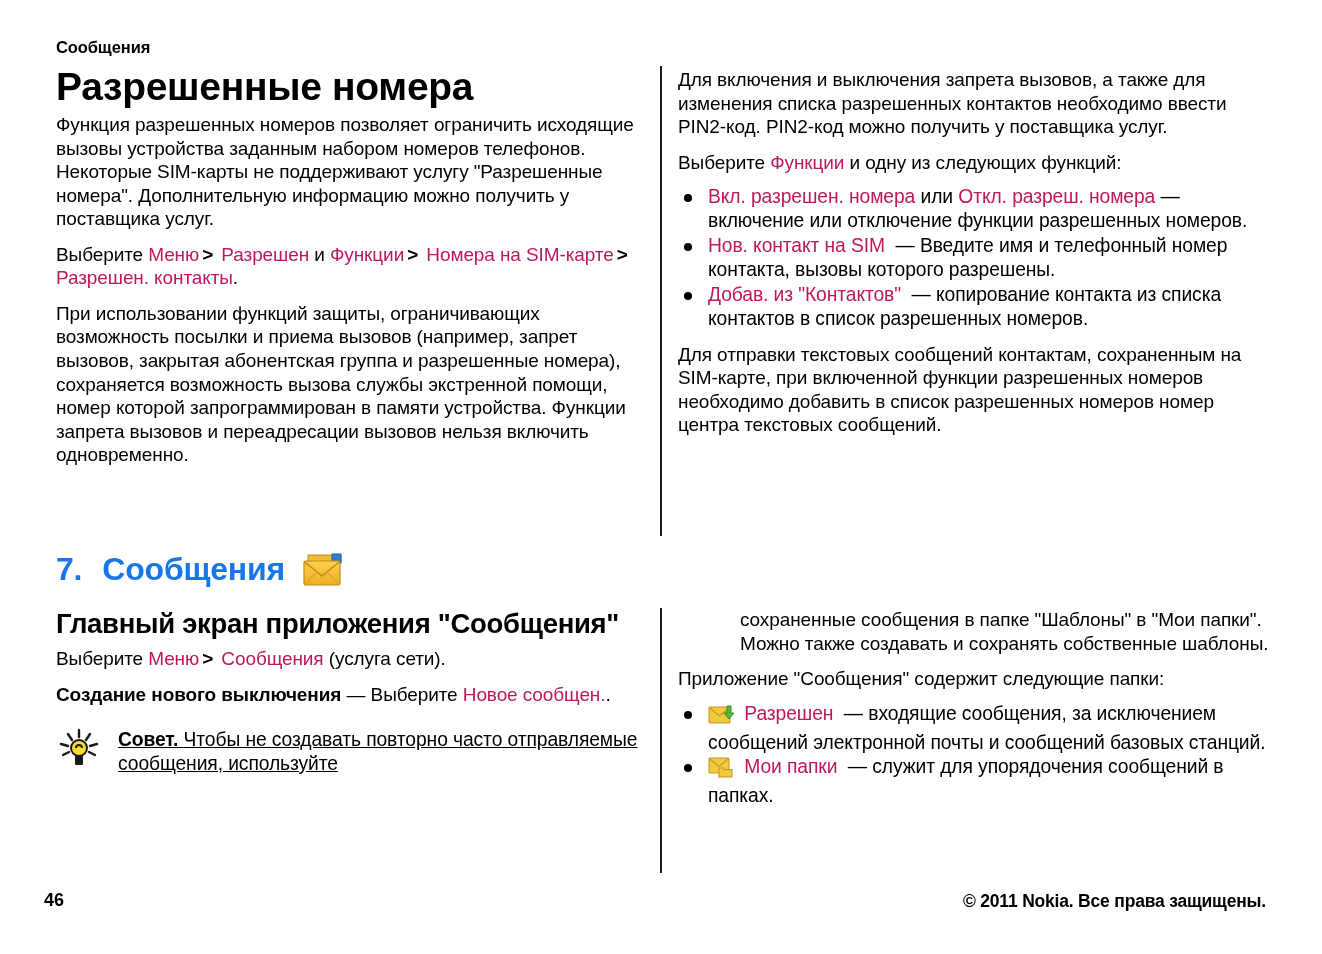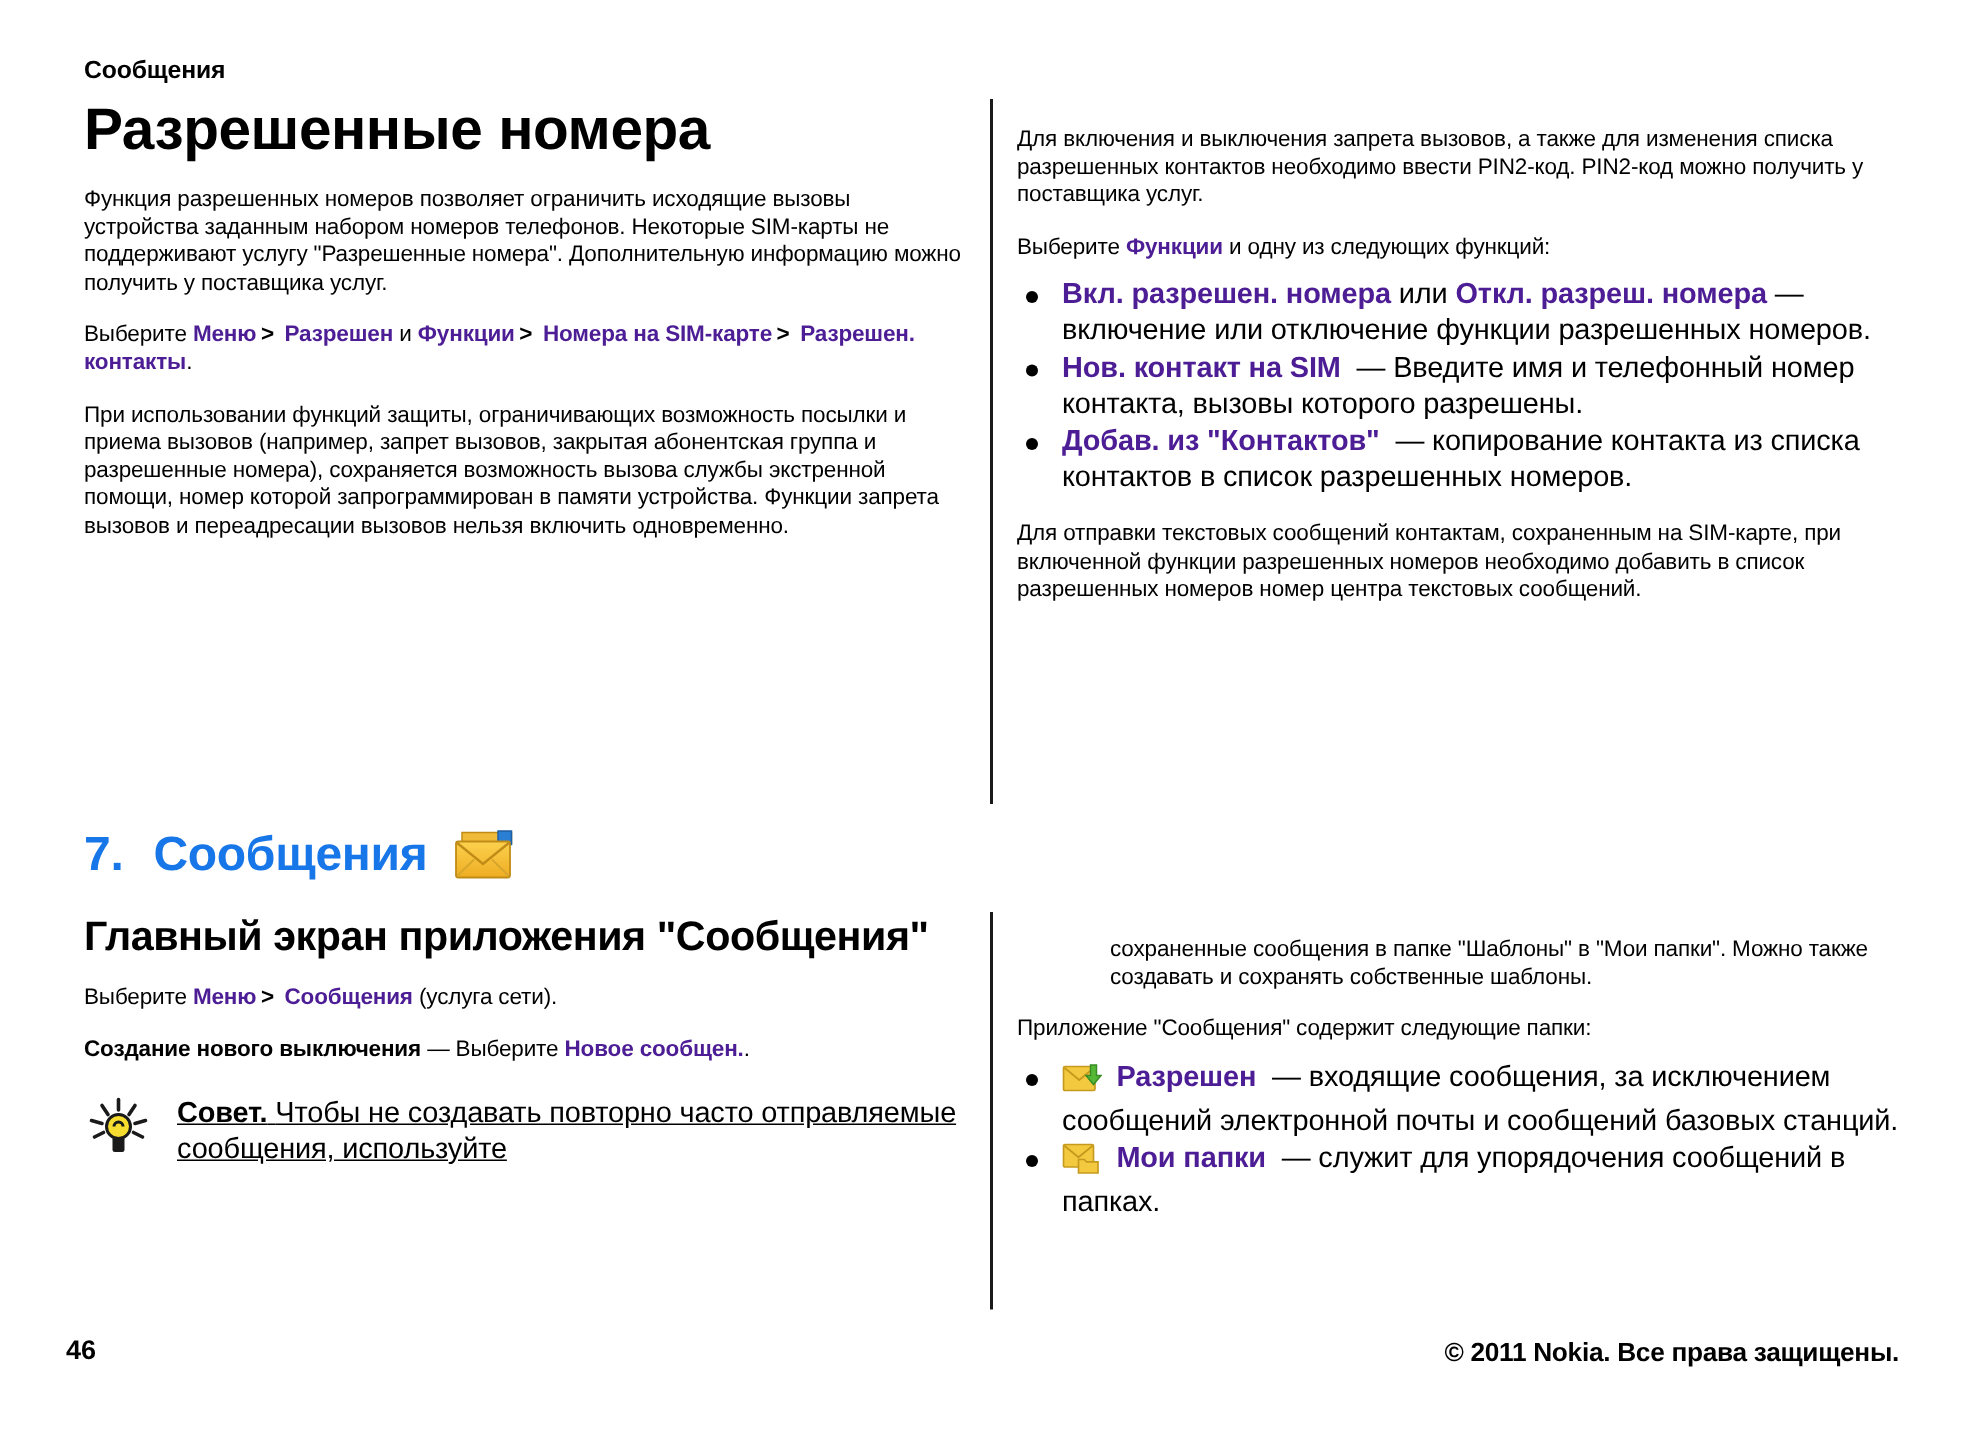--- a/index.html
+++ b/index.html
@@ -89,34 +89,34 @@
 
   h2.sub-title {
     font-size: 27.5px;
     font-weight: bold;
     line-height: 1.12;
     margin: 0 0 7px 0;
     letter-spacing: -0.3px;
   }
 
   p.body {
-    font-size: 15px;
+    font-size: 19px;
     line-height: 1.24;
-    margin: 16px 0 12px 0;
+    margin: 0 0 12px 0;
     letter-spacing: -0.1px;
   }
   p.body.tight { margin-bottom: 11px; }
   p.body.indent {
     margin-left: 62px;
     margin-bottom: 12px;
   }
 
   .lnk {
-    color: #4c1d95;
-    font-weight: bold;
+    color: #be185d;
+    font-weight: normal;
   }
   .gt {
     font-weight: bold;
     color: #000;
     padding: 0 3px;
   }
   b.strong { font-weight: bold; }
 
   
   ul.bullets {

